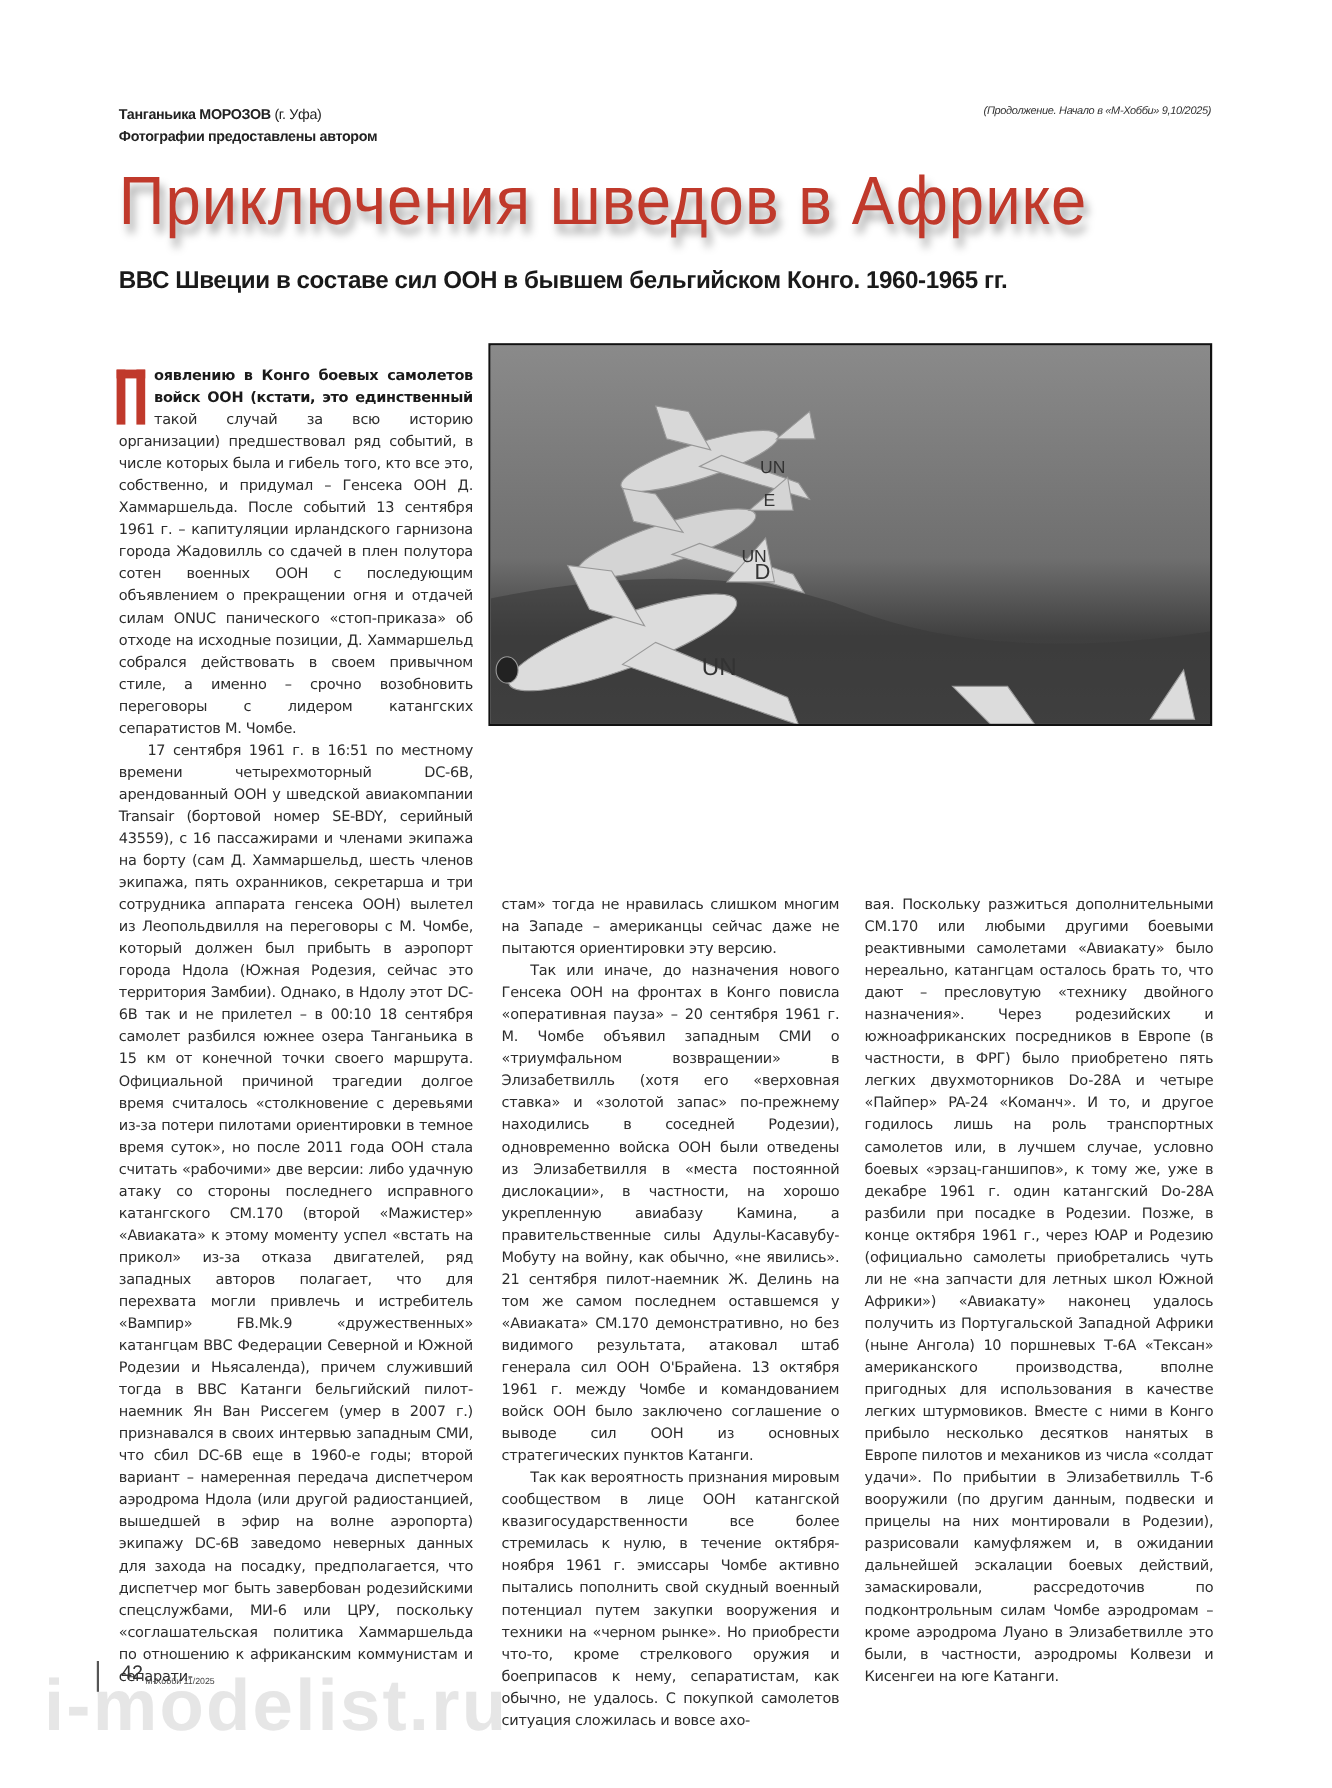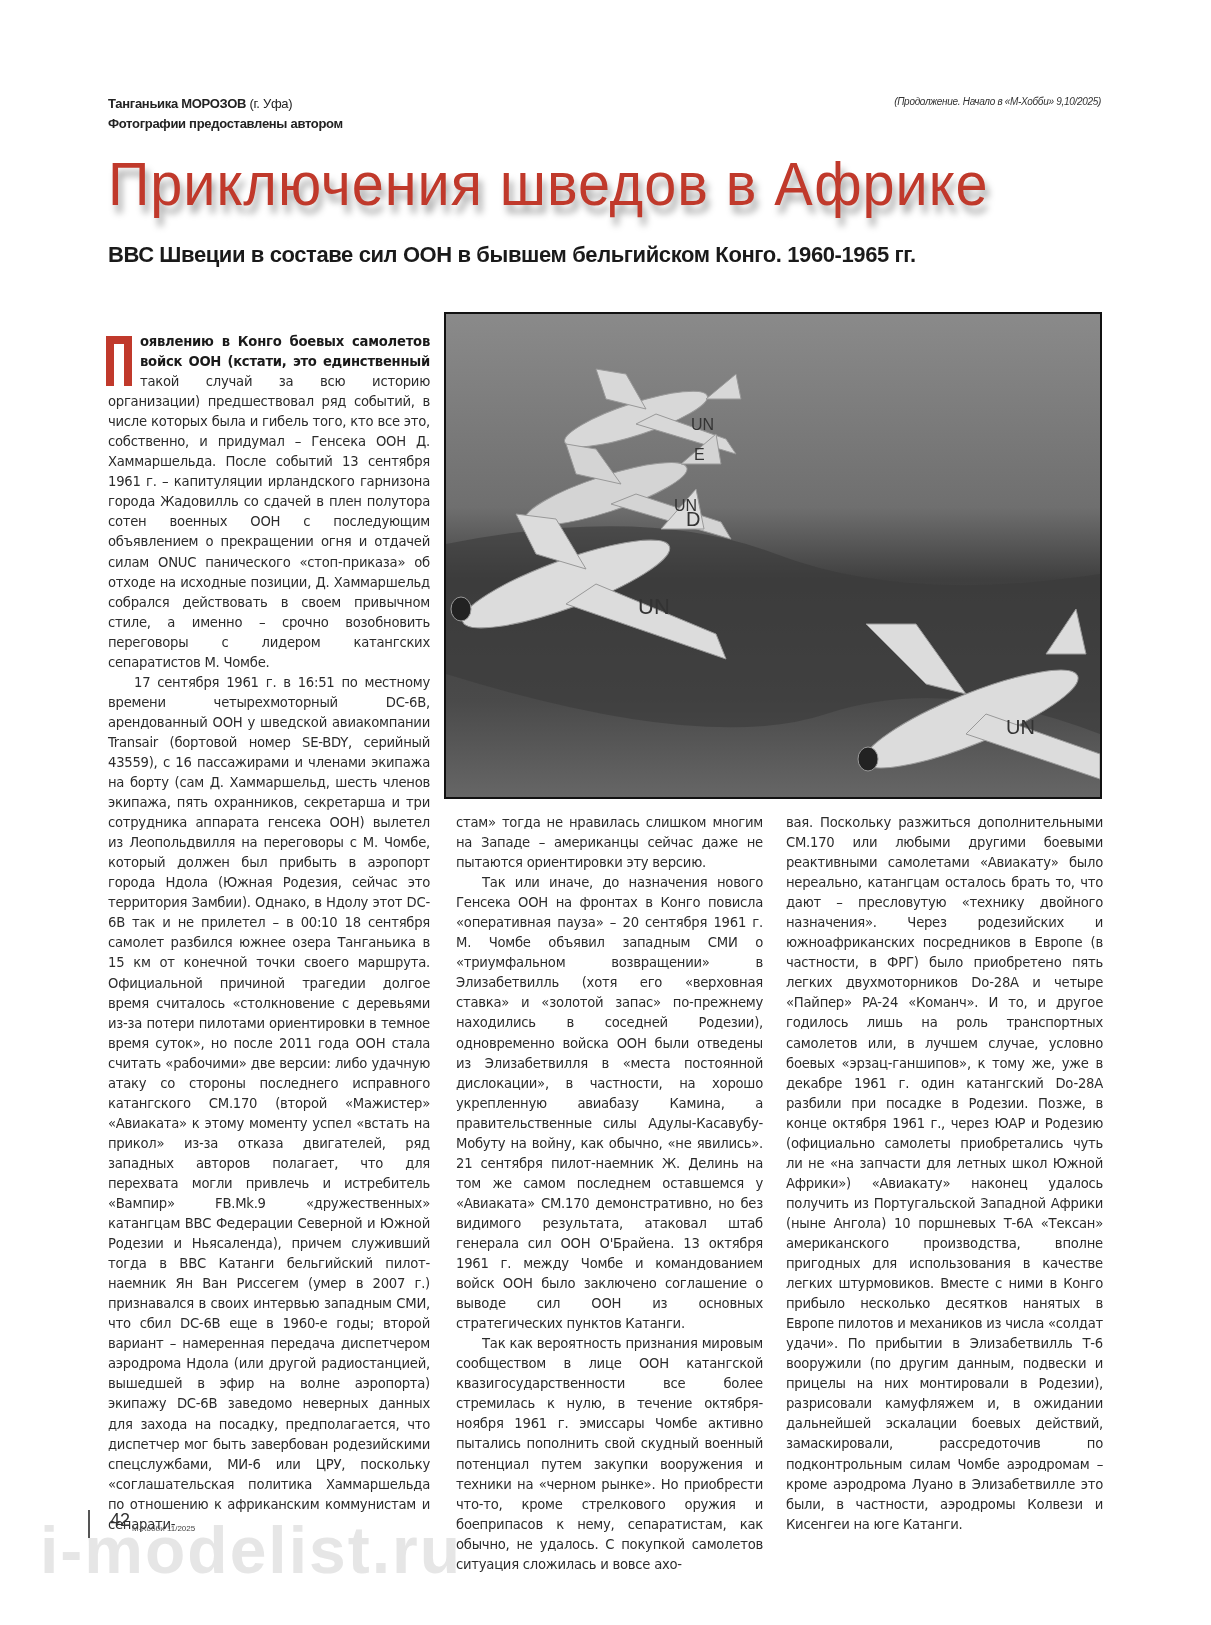--- a/index.html
+++ b/index.html
@@ -20,21 +20,21 @@
   .col p { margin: 0; }
   .col p.indent { text-indent: 26px; }
   #col1 { left: 108px; top: 310px; width: 322px; margin-top: 22px; }
   #col2 { left: 456px; top: 813px; width: 307px; }
   #col3 { left: 786px; top: 813px; width: 317px; }
   .dropcap { float: left; width: 26px; height: 50px; margin: 4px 8px 0 -2px; position: relative; }
   .dropcap .lbar { position: absolute; left: 0; top: 0; width: 8px; height: 50px; background: #c0392b; }
   .dropcap .rbar { position: absolute; right: 0; top: 0; width: 8px; height: 50px; background: #c0392b; }
   .dropcap .top { position: absolute; left: 0; top: 0; width: 26px; height: 8px; background: #c0392b; }
   .leadbold { font-weight: bold; color: #1a1a1a; }
-  .photo { position: absolute; left: 444px; top: 312px; width: 658px; height: 487px;
+  .photo { position: absolute; left: 444px; top: 312px; width: 658px; height: 348px;
            border: 2px solid #111; box-sizing: border-box; overflow: hidden;
            background: linear-gradient(170deg, #8e8e8e 0%, #7a7a7a 30%, #5a5a5a 55%, #4a4a4a 75%, #6a6a6a 100%); }
   .photo svg { display: block; }
   .footer { position: absolute; left: 88px; top: 1506px; font-family: "Liberation Sans", sans-serif; }
   .footer .rule { position: absolute; left: 0; top: 4px; width: 2px; height: 28px; background: #555; }
   .footer .pagenum { position: absolute; left: 22px; top: 4px; font-size: 18px; color: #333; }
   .footer .mag { position: absolute; left: 44px; top: 18px; font-size: 8px; color: #444; white-space: nowrap; }
   .watermark { position: absolute; left: 40px; top: 1512px; font-family: "Liberation Sans", sans-serif;
                font-size: 66px; font-weight: bold; color: rgba(200,200,200,0.45); letter-spacing: 2px;
                white-space: nowrap; pointer-events: none; }

